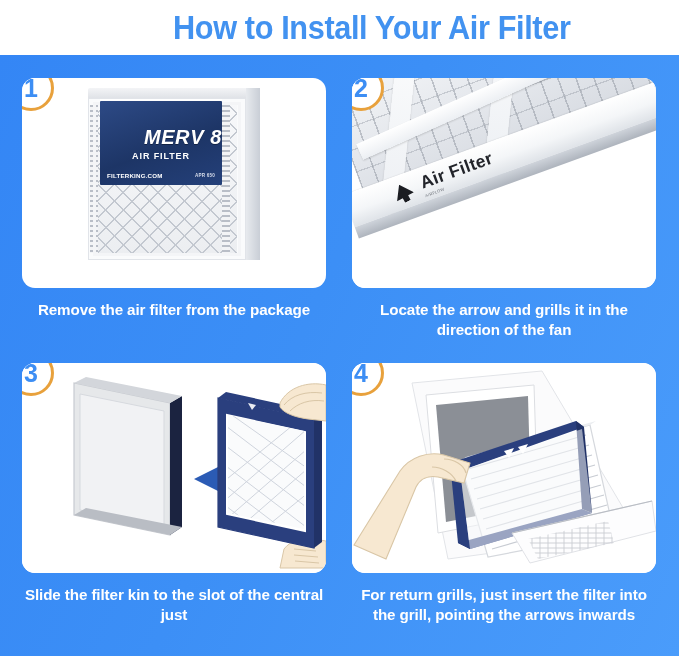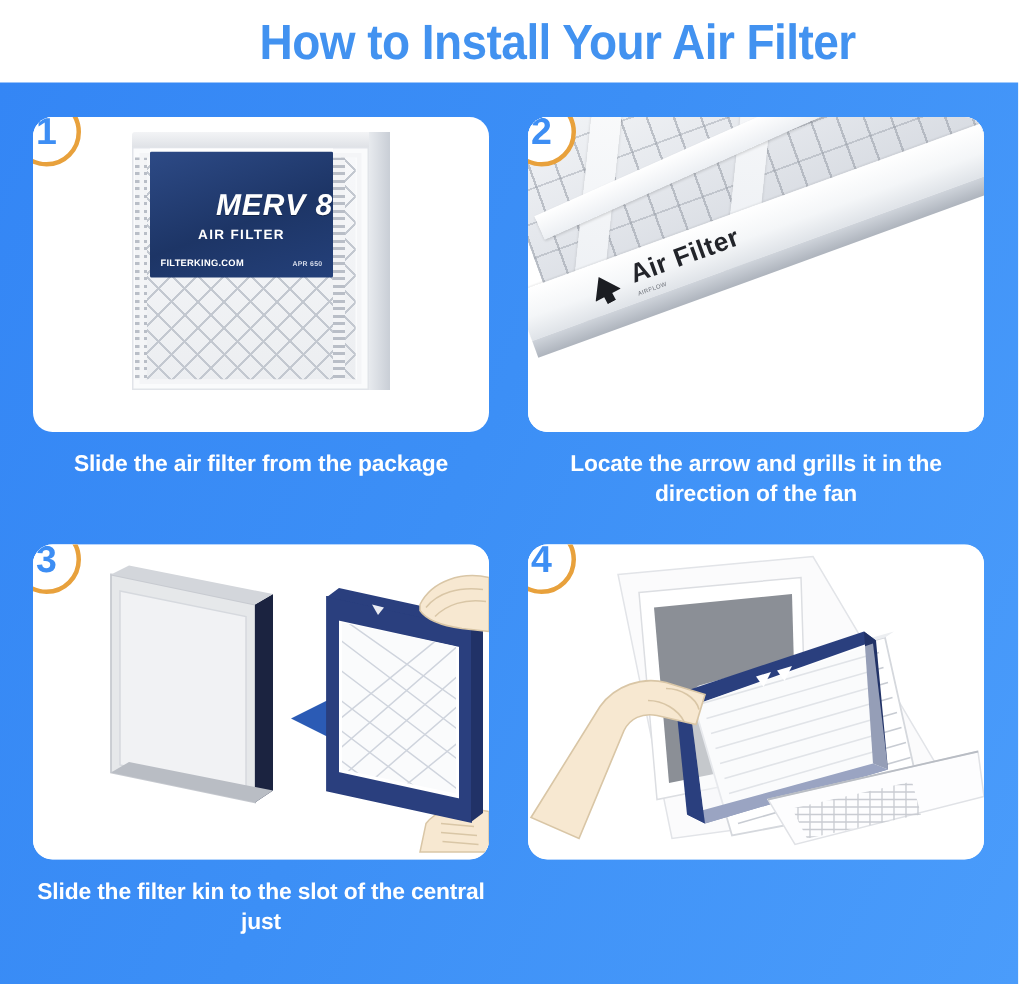--- a/index.html
+++ b/index.html
@@ -391,21 +391,21 @@
                 <div class="fp-foot">
                   <div class="fp-site">FILTERKING.COM</div>
                   <div class="fp-apr">APR 650</div>
                 </div>
               </div>
             </div>
           </div>
         </div>
         <div class="badge">1</div>
       </div>
-      <div class="caption">Slide the air filter from the package</div>
+      <div class="caption">Remove the air filter from the package</div>
     </div>
 
     <div class="step step-2">
       <div class="card card-2">
         <div class="p2-stage">
           <div class="f2-body">
             <div class="f2-media"></div>
             <div class="f2-strut a"></div>
             <div class="f2-strut b"></div>
             <div class="f2-strut c"></div>
@@ -548,16 +548,17 @@
                   <path d="M170,160 L270,160 M170,165 L270,165 M170,170 L270,170 M170,175 L270,175 M170,180 L270,180 M170,185 L270,185 M170,190 L270,190 M170,195 L270,195"></path>
                   <path d="M180,150 L180,205 M188,150 L188,205 M196,150 L196,205 M204,150 L204,205 M212,150 L212,205 M220,150 L220,205 M228,150 L228,205 M236,150 L236,205 M244,150 L244,205 M252,150 L252,205 M260,150 L260,205"></path>
                 </g>
               </g>
               <path d="M160,170 L300,138" stroke="#b9bdc4" stroke-width="1.2" fill="none"></path>
             </g>
           </svg>
         </div>
         <div class="badge">4</div>
       </div>
+      <div class="caption">For return grills, just insert the filter into the grill, pointing the arrows inwards</div>
     </div>
 
   </div>
 </div>
 
 </body></html>

